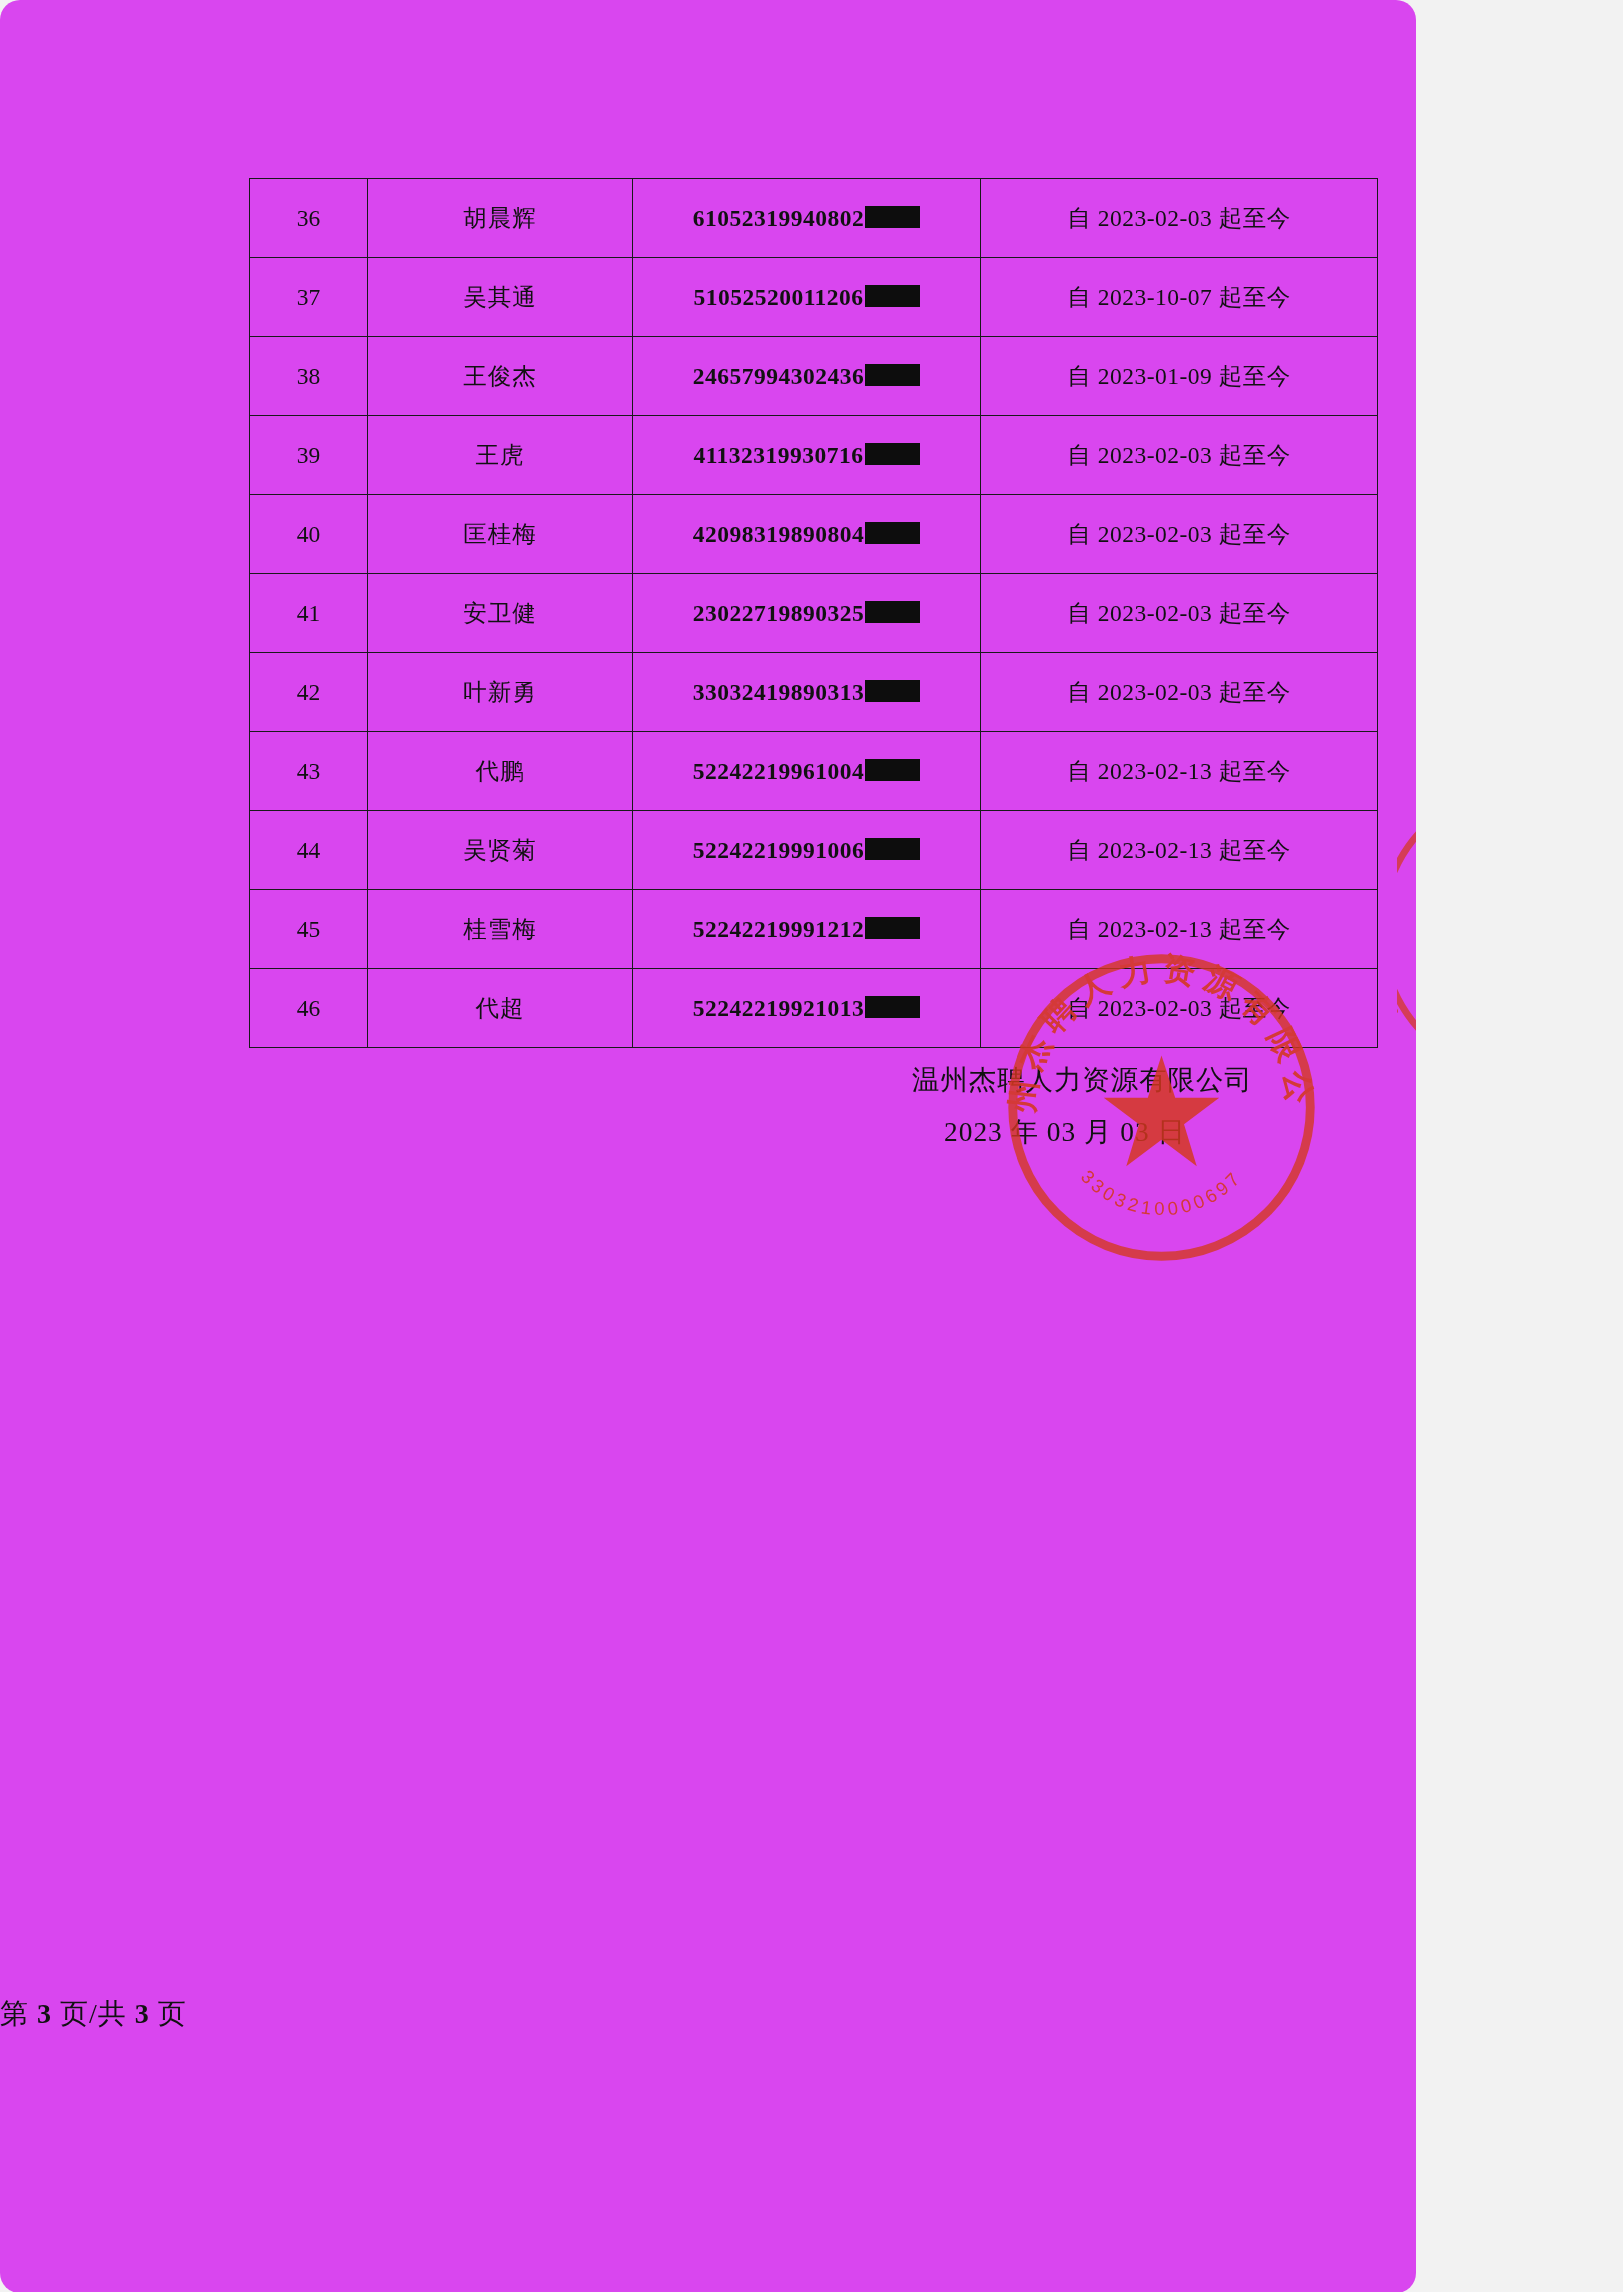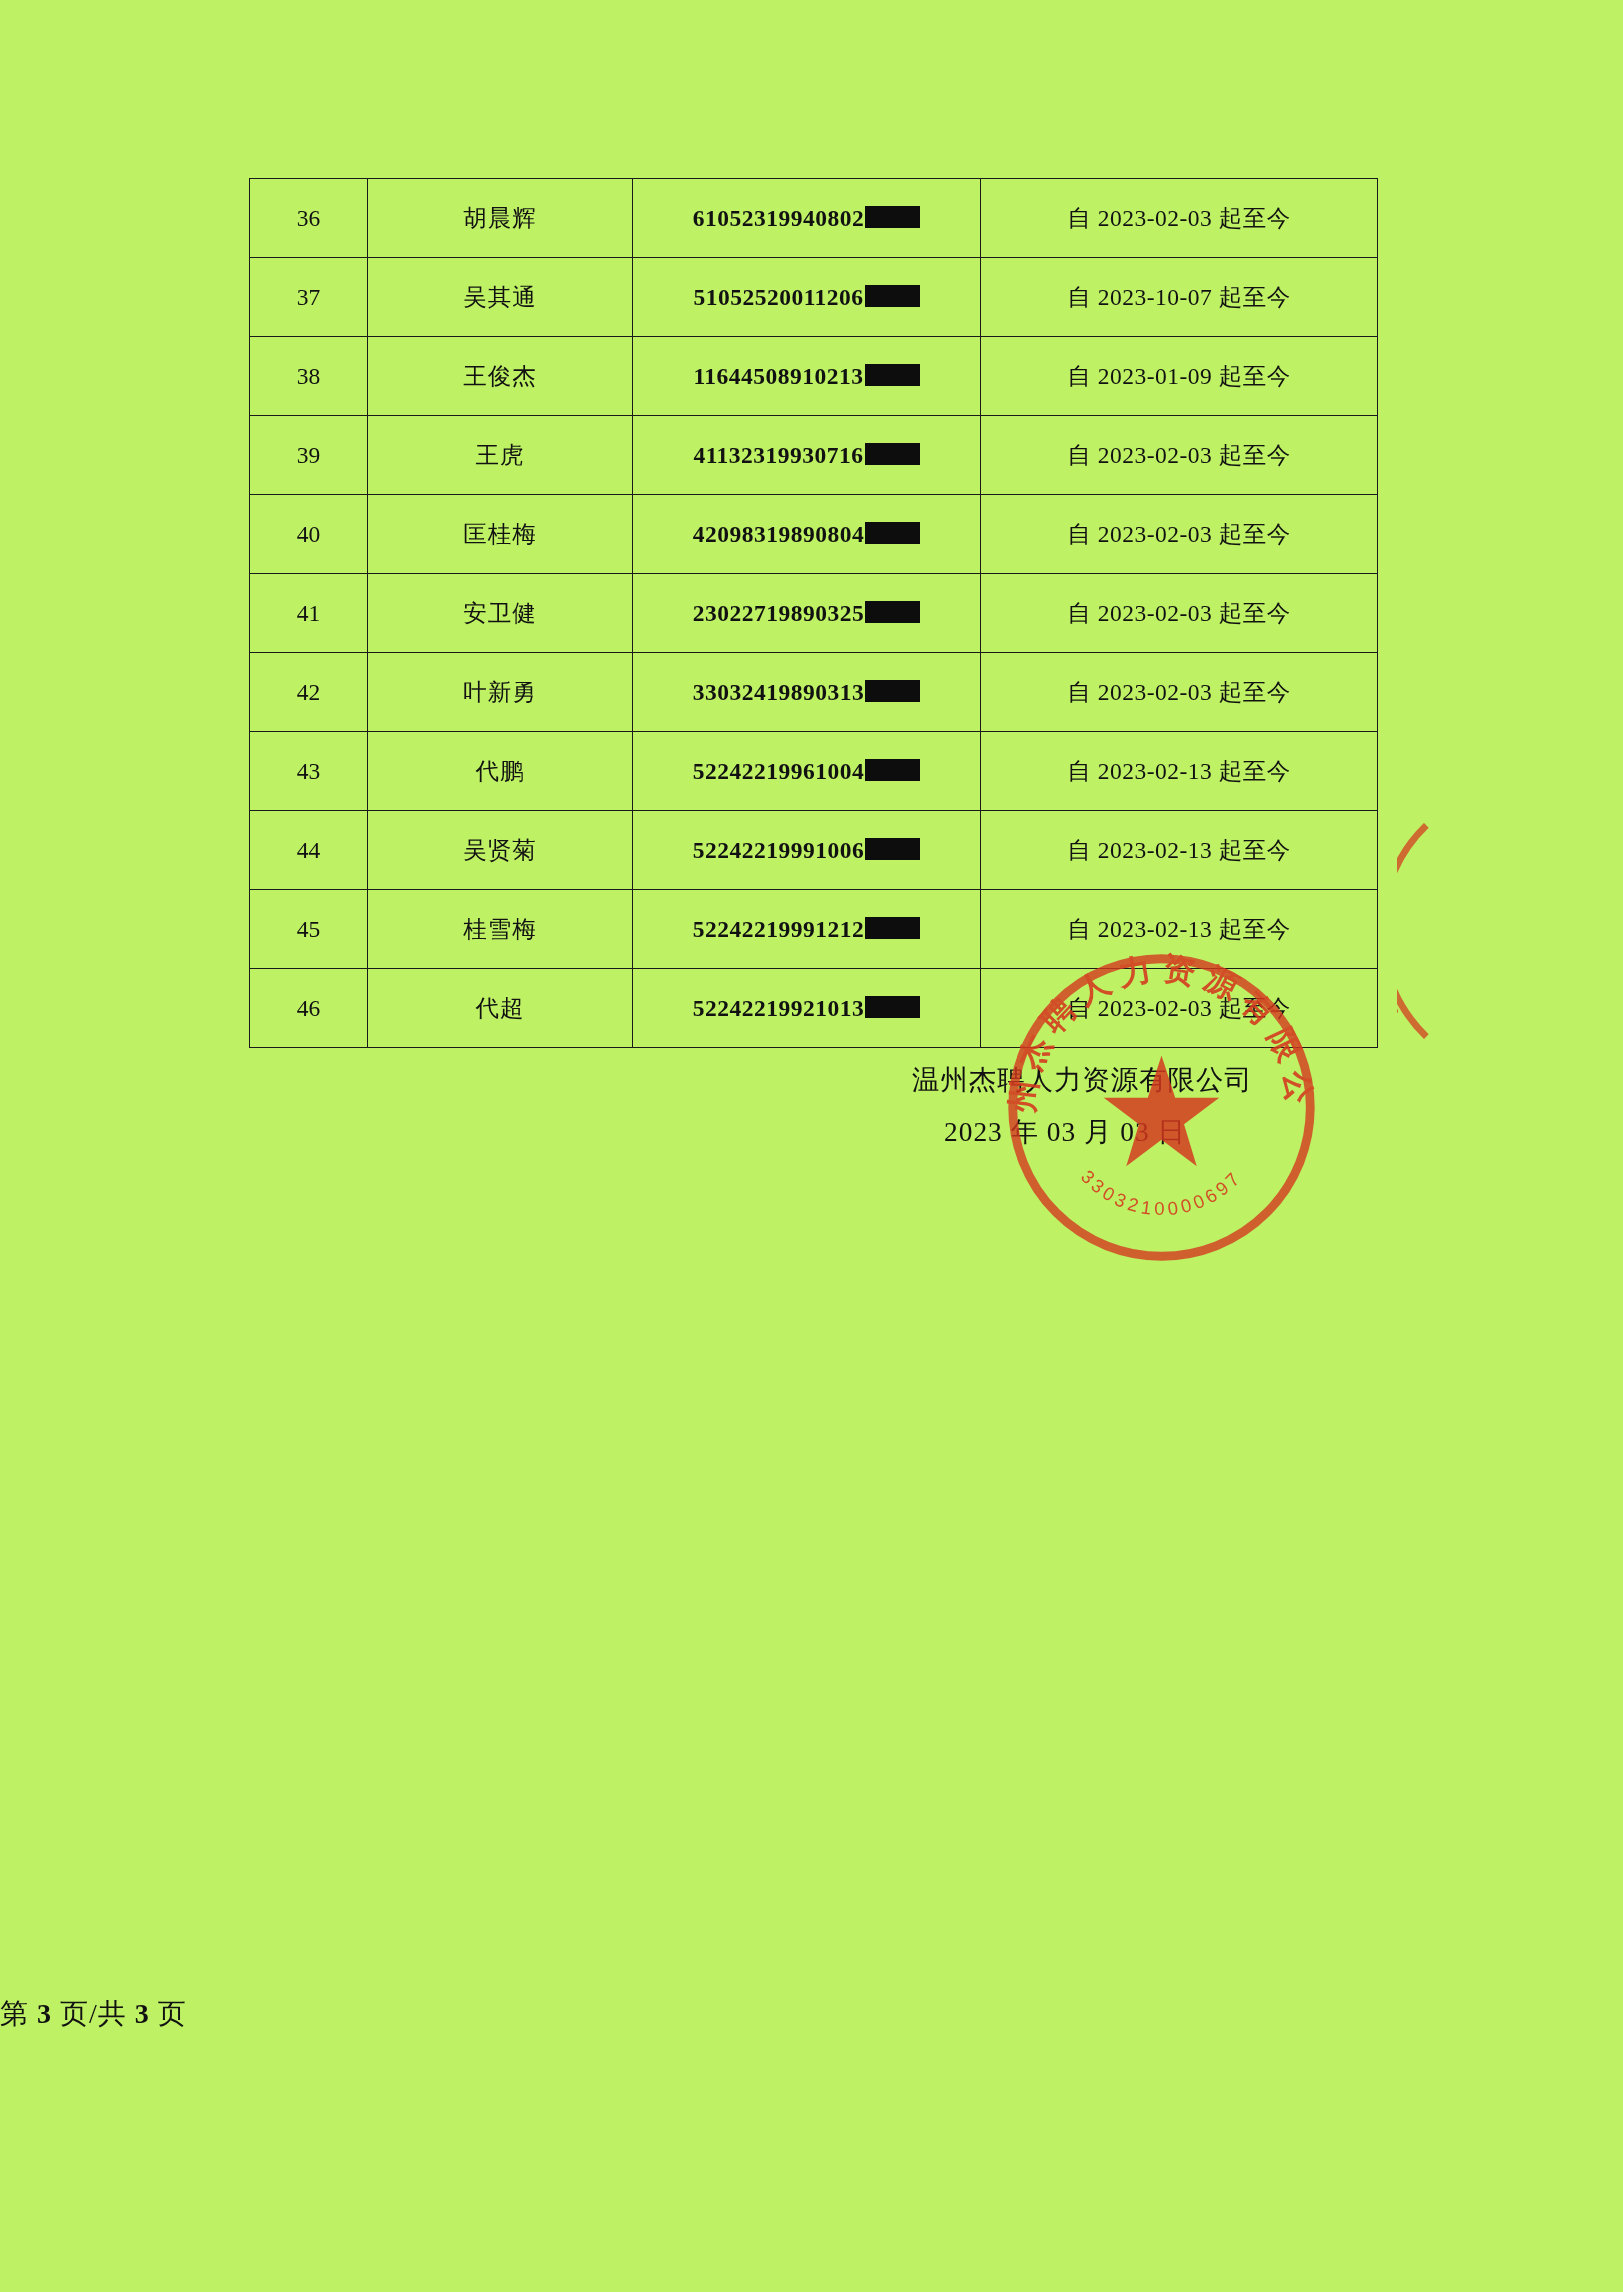--- a/index.html
+++ b/index.html
@@ -5,25 +5,26 @@
   html, body {
     margin: 0;
     padding: 0;
     background: #f2f2f2;
   }
   body {
     font-family: "Liberation Serif", "DejaVu Serif", serif;
   }
   .page {
     position: relative;
-    width: 1623px;
+    width: 1416px;
     height: 2293px;
-    background: #bef264;
+    background: #d946ef;
     overflow: hidden;
     box-sizing: border-box;
+    border-radius: 20px;
   }
 
   
   .doc-table {
     position: absolute;
     left: 249px;
     top: 178px;
     width: 1127px;
     border-collapse: collapse;
     table-layout: fixed;
@@ -146,21 +147,21 @@
       <tr>
         <td class="cell-index">37</td>
         <td class="cell-name">吴其通</td>
         <td class="cell-id"><span>51052520011206</span><span class="redact"></span></td>
         <td class="cell-period"><span>自</span> <span class="date">2023-10-07</span> <span>起至今</span></td>
       </tr>
 
       <tr>
         <td class="cell-index">38</td>
         <td class="cell-name">王俊杰</td>
-        <td class="cell-id"><span>11644508910213</span><span class="redact"></span></td>
+        <td class="cell-id"><span>24657994302436</span><span class="redact"></span></td>
         <td class="cell-period"><span>自</span> <span class="date">2023-01-09</span> <span>起至今</span></td>
       </tr>
 
       <tr>
         <td class="cell-index">39</td>
         <td class="cell-name">王虎</td>
         <td class="cell-id"><span>41132319930716</span><span class="redact"></span></td>
         <td class="cell-period"><span>自</span> <span class="date">2023-02-03</span> <span>起至今</span></td>
       </tr>
 

